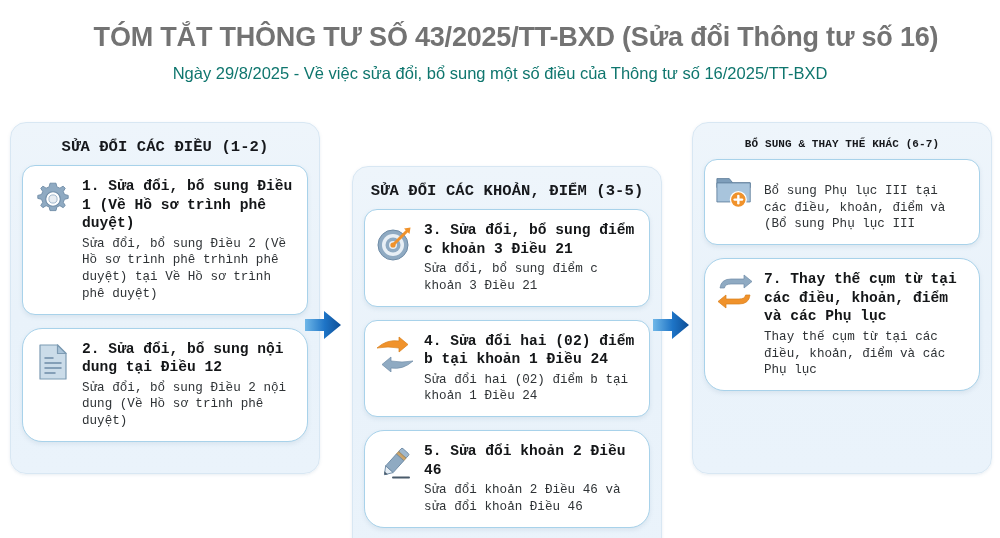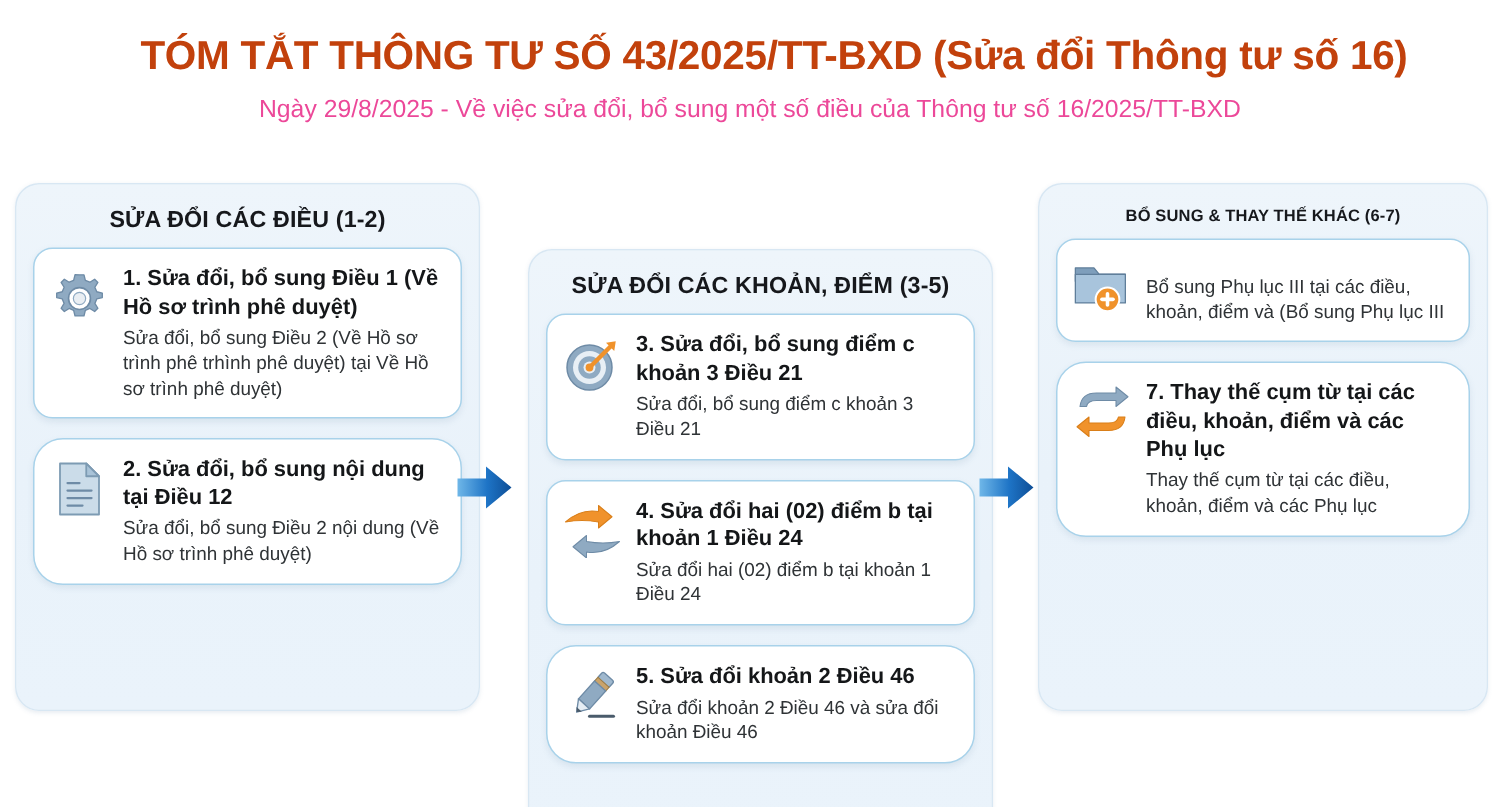--- a/index.html
+++ b/index.html
@@ -17,41 +17,42 @@
   }
 
   
   .header {
     text-align: center;
     padding-top: 22px;
   }
   .main-title {
     font-size: 27px;
     font-weight: bold;
-    color: #c2410c;
+    color: #737373;
     letter-spacing: -0.2px;
     line-height: 1.15;
     white-space: nowrap;
     padding-left: 32px;
   }
   .sub-title {
     font-size: 16.5px;
-    color: #ec4899;
+    color: #0f766e;
     margin-top: 11px;
     line-height: 1.2;
     white-space: nowrap;
   }
 
   
   .board {
     position: absolute;
     top: 122px;
     left: 0;
     width: 1000px;
     height: 416px;
+    font-family: Liberation Mono, monospace;
   }
 
   .column {
     position: absolute;
     top: 0;
     border-radius: 16px;
     background: linear-gradient(180deg, #eef5fb 0%, #e9f2fa 55%, #eaf3fb 100%);
     border: 1px solid #d8e7f3;
     box-shadow: 0 1px 3px rgba(120,150,175,0.17);
     box-sizing: border-box;

